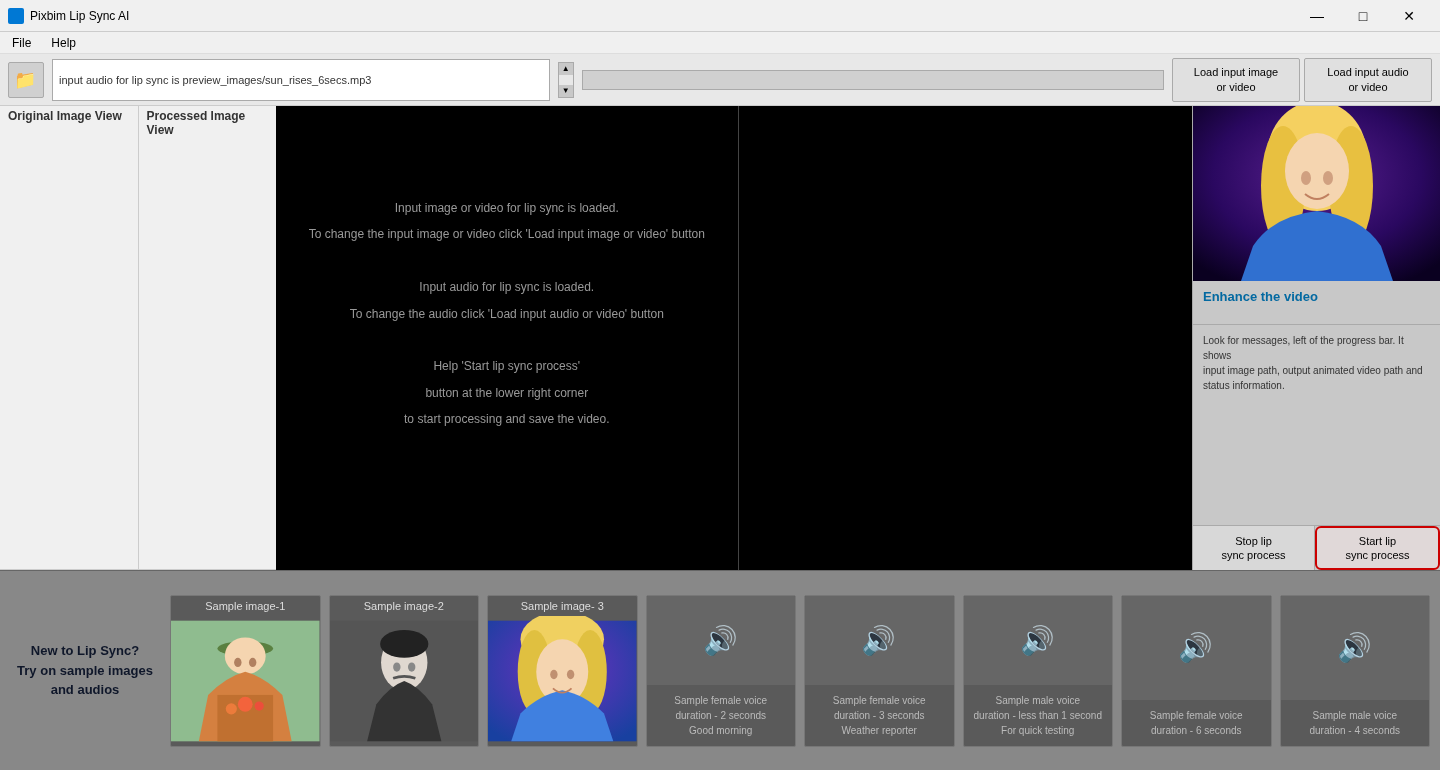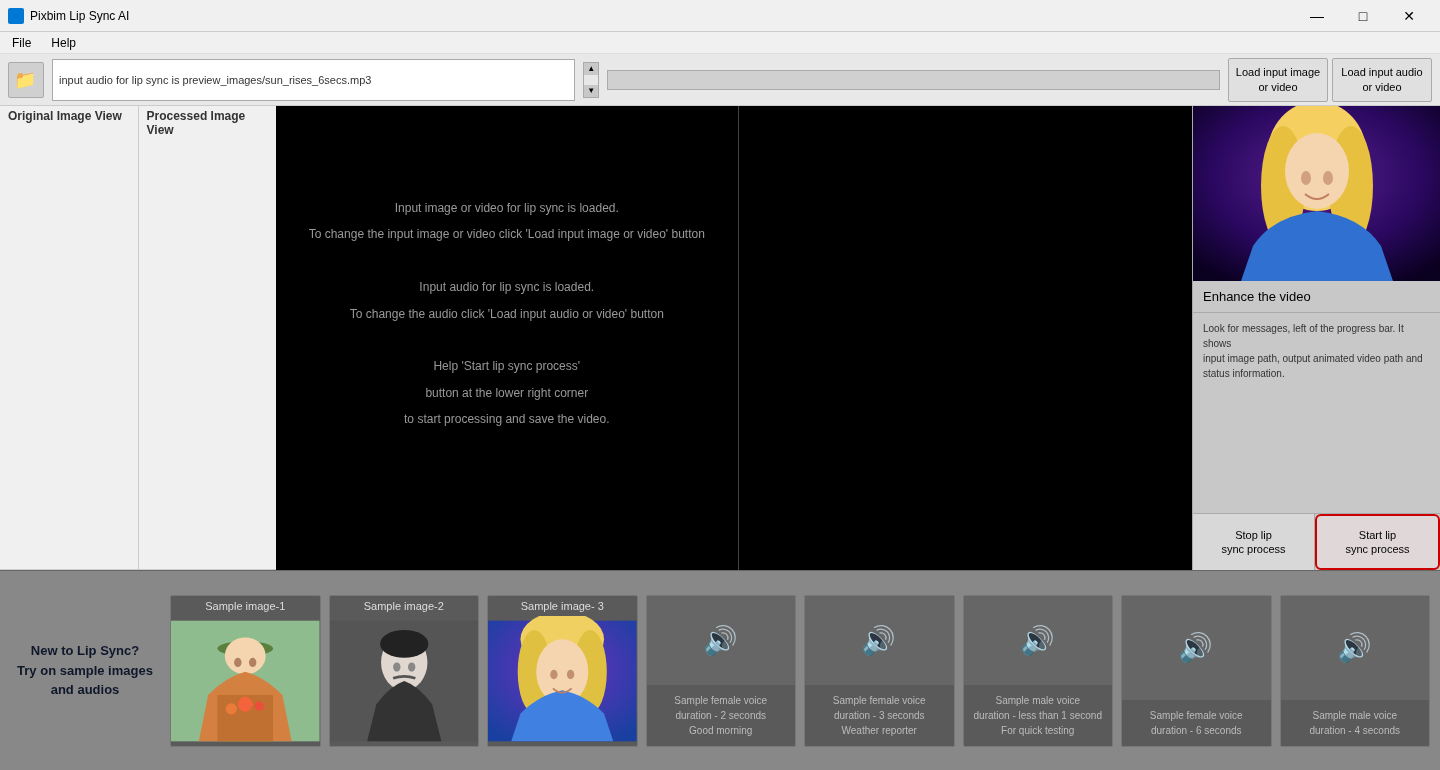--- a/index.html
+++ b/index.html
@@ -134,21 +134,21 @@
       border: 1px solid #aaa;
     }
 
     
     .right-panel-top-btns {
       display: flex;
       gap: 4px;
       margin-left: auto;
     }
     .panel-top-btn {
-      width: 100px;
+      width: 128px;
       height: 44px;
       background: #e0e0e0;
       border: 1px solid #aaa;
       border-radius: 2px;
       cursor: pointer;
       font-size: 11px;
       text-align: center;
       display: flex;
       align-items: center;
       justify-content: center;
@@ -235,23 +235,23 @@
       position: relative;
       overflow: hidden;
     }
 
     .enhance-section {
       padding: 8px 10px;
       border-bottom: 1px solid #aaa;
     }
     .enhance-title {
       font-size: 13px;
-      font-weight: normal;
-      color: #000000;
-      margin-bottom: 0;
+      font-weight: bold;
+      color: #0369a1;
+      margin-bottom: 12px;
     }
     .enhance-row {
       display: flex;
       align-items: flex-start;
       justify-content: space-between;
       gap: 6px;
     }
     .enhance-desc {
       font-size: 10px;
       color: #333;
@@ -285,21 +285,21 @@
       color: #333;
       line-height: 1.5;
     }
 
     .sidebar-bottom-btns {
       display: flex;
       border-top: 1px solid #aaa;
     }
     .sidebar-action-btn {
       flex: 1;
-      height: 56px;
+      height: 44px;
       background: #d8d8d8;
       border: none;
       border-right: 1px solid #aaa;
       cursor: pointer;
       font-size: 11px;
       text-align: center;
       display: flex;
       align-items: center;
       justify-content: center;
       line-height: 1.3;

